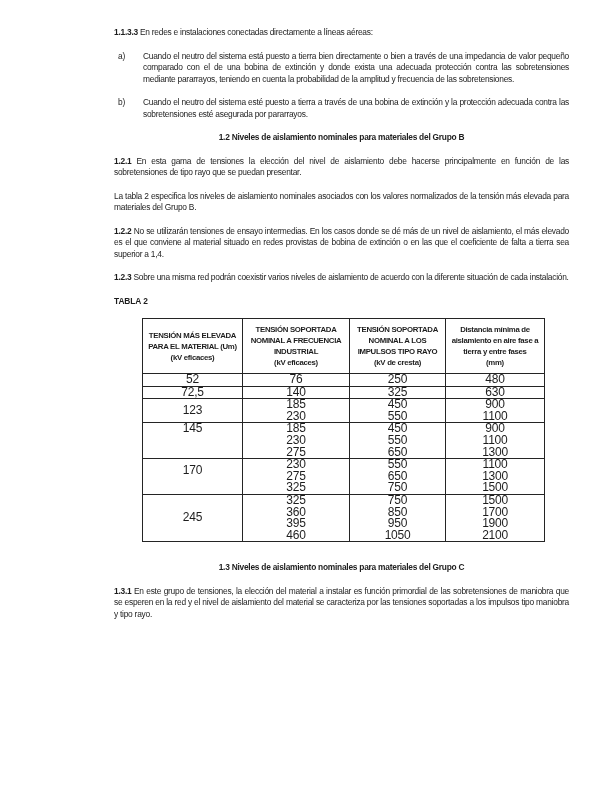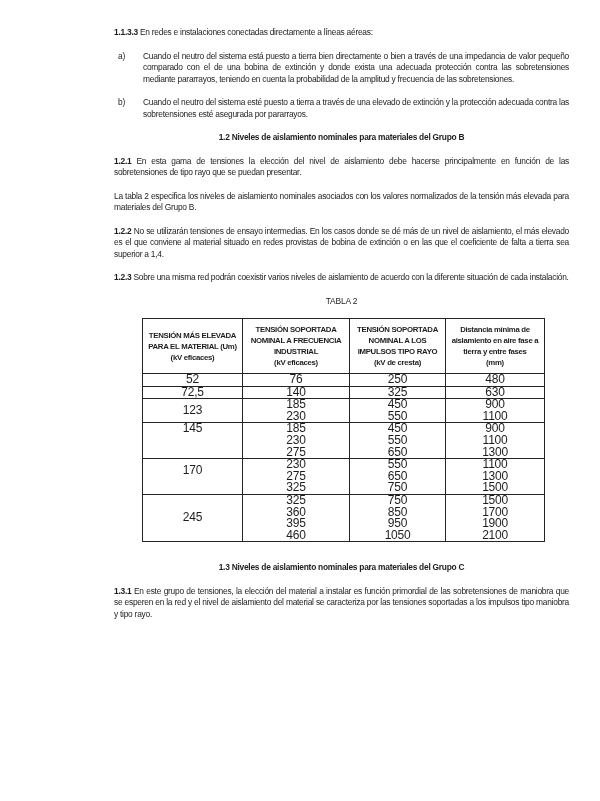--- a/index.html
+++ b/index.html
@@ -29,22 +29,22 @@
     padding-left: 29px;
     margin: 0 0 12px 0;
     text-align: justify;
   }
   .li .marker {
     position: absolute;
     left: 4px;
     top: 0;
   }
   .table-title {
-    text-align: center;
-    font-weight: normal;
+    text-align: left;
+    font-weight: bold;
     margin: 0 0 11px 0;
     letter-spacing: -0.1px;
   }
   table.t2 {
     border-collapse: collapse;
     table-layout: fixed;
     width: 402px;
     margin: 0 0 20px 28px;
     border: 1.5px solid #242424;
   }
@@ -77,21 +77,21 @@
 </style>
 </head>
 <body>
 
 <div class="page">
 
   <p class="para"><span class="num">1.1.3.3</span> <span>En redes e instalaciones conectadas directamente a líneas aéreas:</span></p>
 
   <div class="li"><span class="marker">a)</span><span>Cuando el neutro del sistema está puesto a tierra bien directamente o bien a través de una impedancia de valor pequeño comparado con el de una bobina de extinción y donde exista una adecuada protección contra las sobretensiones mediante pararrayos, teniendo en cuenta la probabilidad de la amplitud y frecuencia de las sobretensiones.</span></div>
 
-  <div class="li"><span class="marker">b)</span><span>Cuando el neutro del sistema esté puesto a tierra a través de una elevado de extinción y la protección adecuada contra las sobretensiones esté asegurada por pararrayos.</span></div>
+  <div class="li"><span class="marker">b)</span><span>Cuando el neutro del sistema esté puesto a tierra a través de una bobina de extinción y la protección adecuada contra las sobretensiones esté asegurada por pararrayos.</span></div>
 
 
   <p class="para heading"><span class="num">1.2</span> <span>Niveles de aislamiento nominales para materiales del Grupo B</span></p>
 
   <p class="para"><span class="num">1.2.1</span> <span>En esta gama de tensiones la elección del nivel de aislamiento debe hacerse principalmente en función de las sobretensiones de tipo rayo que se puedan presentar.</span></p>
 
   <p class="para"><span>La tabla 2 especifica los niveles de aislamiento nominales asociados con los valores normalizados de la tensión más elevada para materiales del Grupo B.</span></p>
 
 
   <p class="para"><span class="num">1.2.2</span> <span>No se utilizarán tensiones de ensayo intermedias. En los casos donde se dé más de un nivel de aislamiento, el más elevado es el que conviene al material situado en redes provistas de bobina de extinción o en las que el coeficiente de falta a tierra sea superior a 1,4.</span></p>

